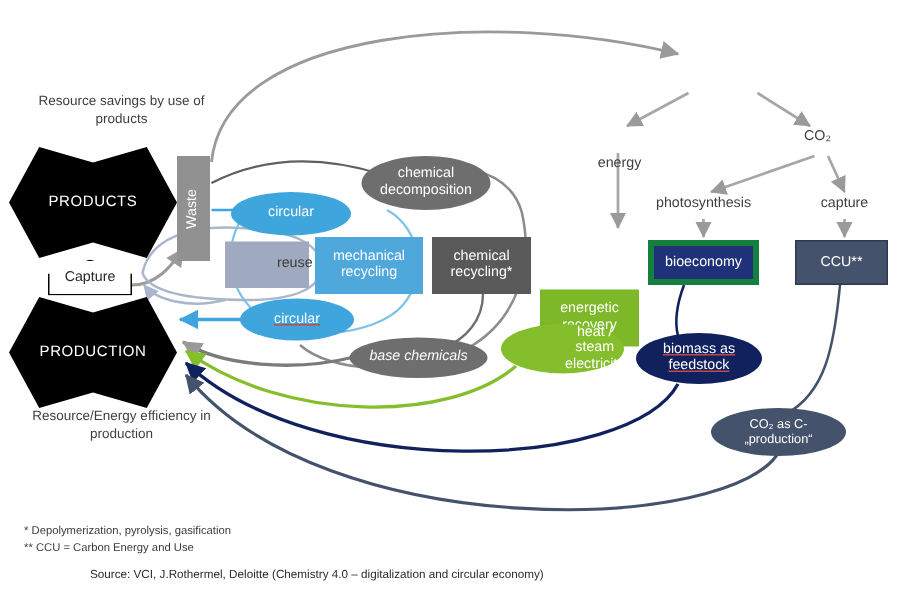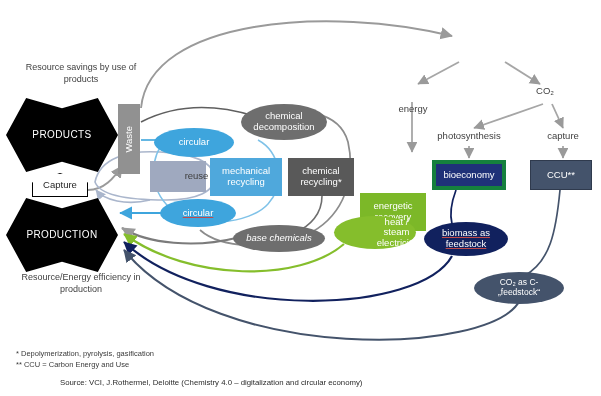--- a/index.html
+++ b/index.html
@@ -216,19 +216,19 @@
   <div class="node ell navy" style="left:424px;top:222px;width:84px;height:34px;">
     <span>
       <u style="white-space:pre-line;">biomass as
 feedstock</u>
     </span>
   </div>
 
   <div class="node ell slate" style="left:474px;top:272px;width:90px;height:32px;
        font-size:8.5px;">
     <span style="white-space:pre-line;">CO₂ as C-
-„feedstock“</span>
+„production“</span>
   </div>
 
   <div class="foot" style="left:16px;top:348px;">* Depolymerization, pyrolysis, gasification</div>
   <div class="foot" style="left:16px;top:359px;">** CCU = Carbon Energy and Use</div>
   <div class="src" style="left:16px;top:378px;padding-left:44px;">Source: VCI, J.Rothermel, Deloitte (Chemistry 4.0 – digitalization and circular economy)</div>
 </div>
 
 </body></html>

